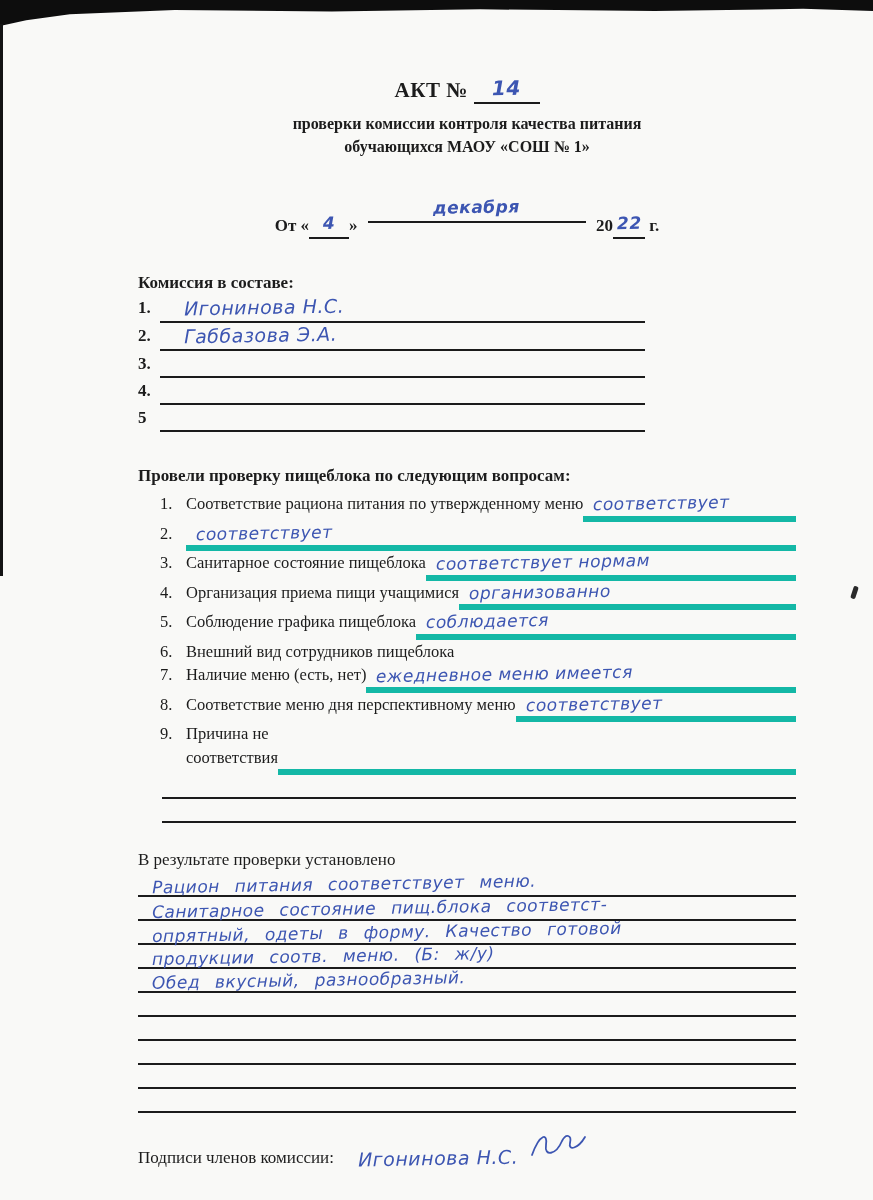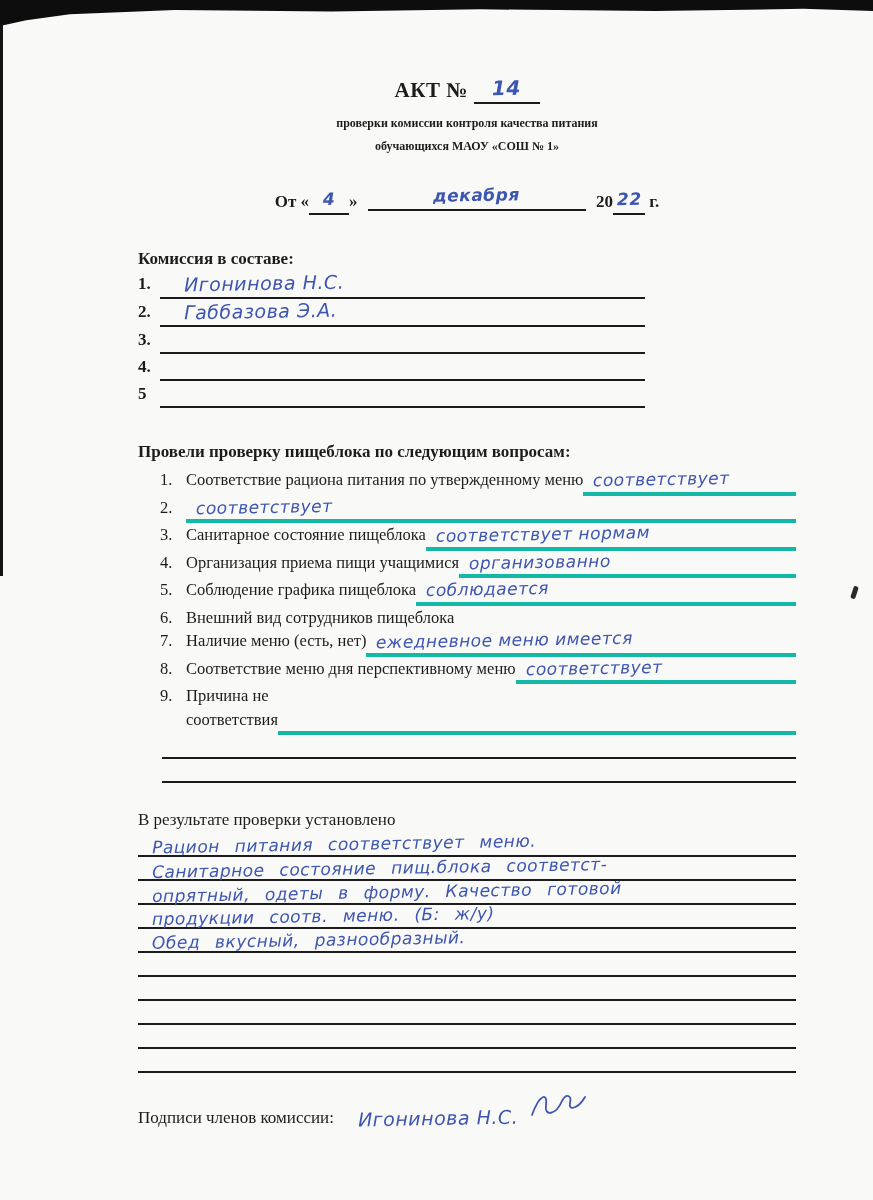--- a/index.html
+++ b/index.html
@@ -28,56 +28,56 @@
   .scan-mark {
     position:absolute; top:586px; left:852px; width:5px; height:13px;
     background:#2a2a2a; border-radius:2px; transform:rotate(18deg);
   }
 
   .content { padding:74px 77px 0 138px; }
 
   
   .c { text-align:center; }
   .title-line { font-size:21px; font-weight:bold; letter-spacing:0.5px; line-height:28px; }
-  .sub { font-size:12px; font-weight:bold; line-height:23px; }
+  .sub { font-size:16px; font-weight:bold; line-height:23px; }
   .sub1 { margin-top:8px; }
   .date-line { margin-top:20px; font-size:17px; font-weight:bold; line-height:27px; }
 
   
   .hw {
     font-family:"DejaVu Sans", sans-serif;
     font-style:italic;
     color:#3d56b2;
     font-size:17px;
     letter-spacing:0.5px;
     display:inline-block;
     transform:rotate(-1deg);
   }
 
   
   .slot { display:inline-block; border-bottom:2px solid #1b1b1b; text-align:center; vertical-align:bottom; }
   .slot-actnum { width:66px; }
   .slot-day   { width:40px; }
-  .slot-month { width:218px; margin:4px 6px;text-decoration:underline; }
+  .slot-month { width:218px; margin:16px 6px;text-decoration:underline; }
   .slot-year  { width:32px; }
 
   
   .section-heading { font-size:17px; font-weight:bold; line-height:24px; }
   .commission-heading { margin-top:32px; }
   .cm-row { display:flex; width:507px; line-height:25px; font-size:17px; }
   .cm-num { font-weight:bold; width:22px; flex:0 0 auto; }
   .cm-line { flex:1; border-bottom:2px solid #1b1b1b; padding-left:24px; white-space:nowrap; }
   .cm-line .hw { font-size:19px; }
 
   
   .checklist-heading { margin-top:32px; margin-bottom:4px; }
   .cl-row { display:flex; margin-left:22px; line-height:23.5px; font-size:16.5px; }
   .cl-num { width:26px; flex:0 0 auto; }
   .cl-label { flex:0 0 auto; }
-  .cl-answer { flex:1 1 auto; min-width:30px; border-bottom:4px solid #14b8a6; padding-left:10px; white-space:nowrap; overflow:visible; }
+  .cl-answer { flex:1 1 auto; min-width:30px; border-bottom:6px solid #14b8a6; padding-left:10px; white-space:nowrap; overflow:visible; }
   .cl-noline { flex:1 1 auto; }
   .cl-blank { margin-left:24px; height:24px; border-bottom:2px solid #1b1b1b; }
 
   
   .result-heading { margin-top:24px; font-size:17px; font-weight:normal; line-height:26px; }
   .res-line { height:24px; line-height:23px; border-bottom:2px solid #1c1c1c; padding-left:14px; white-space:nowrap; overflow:visible; }
   .res-line .hw { word-spacing:9px; }
 
   
   .sig-row { margin-top:16px; display:flex; align-items:flex-end; font-size:17px; line-height:28px; }

